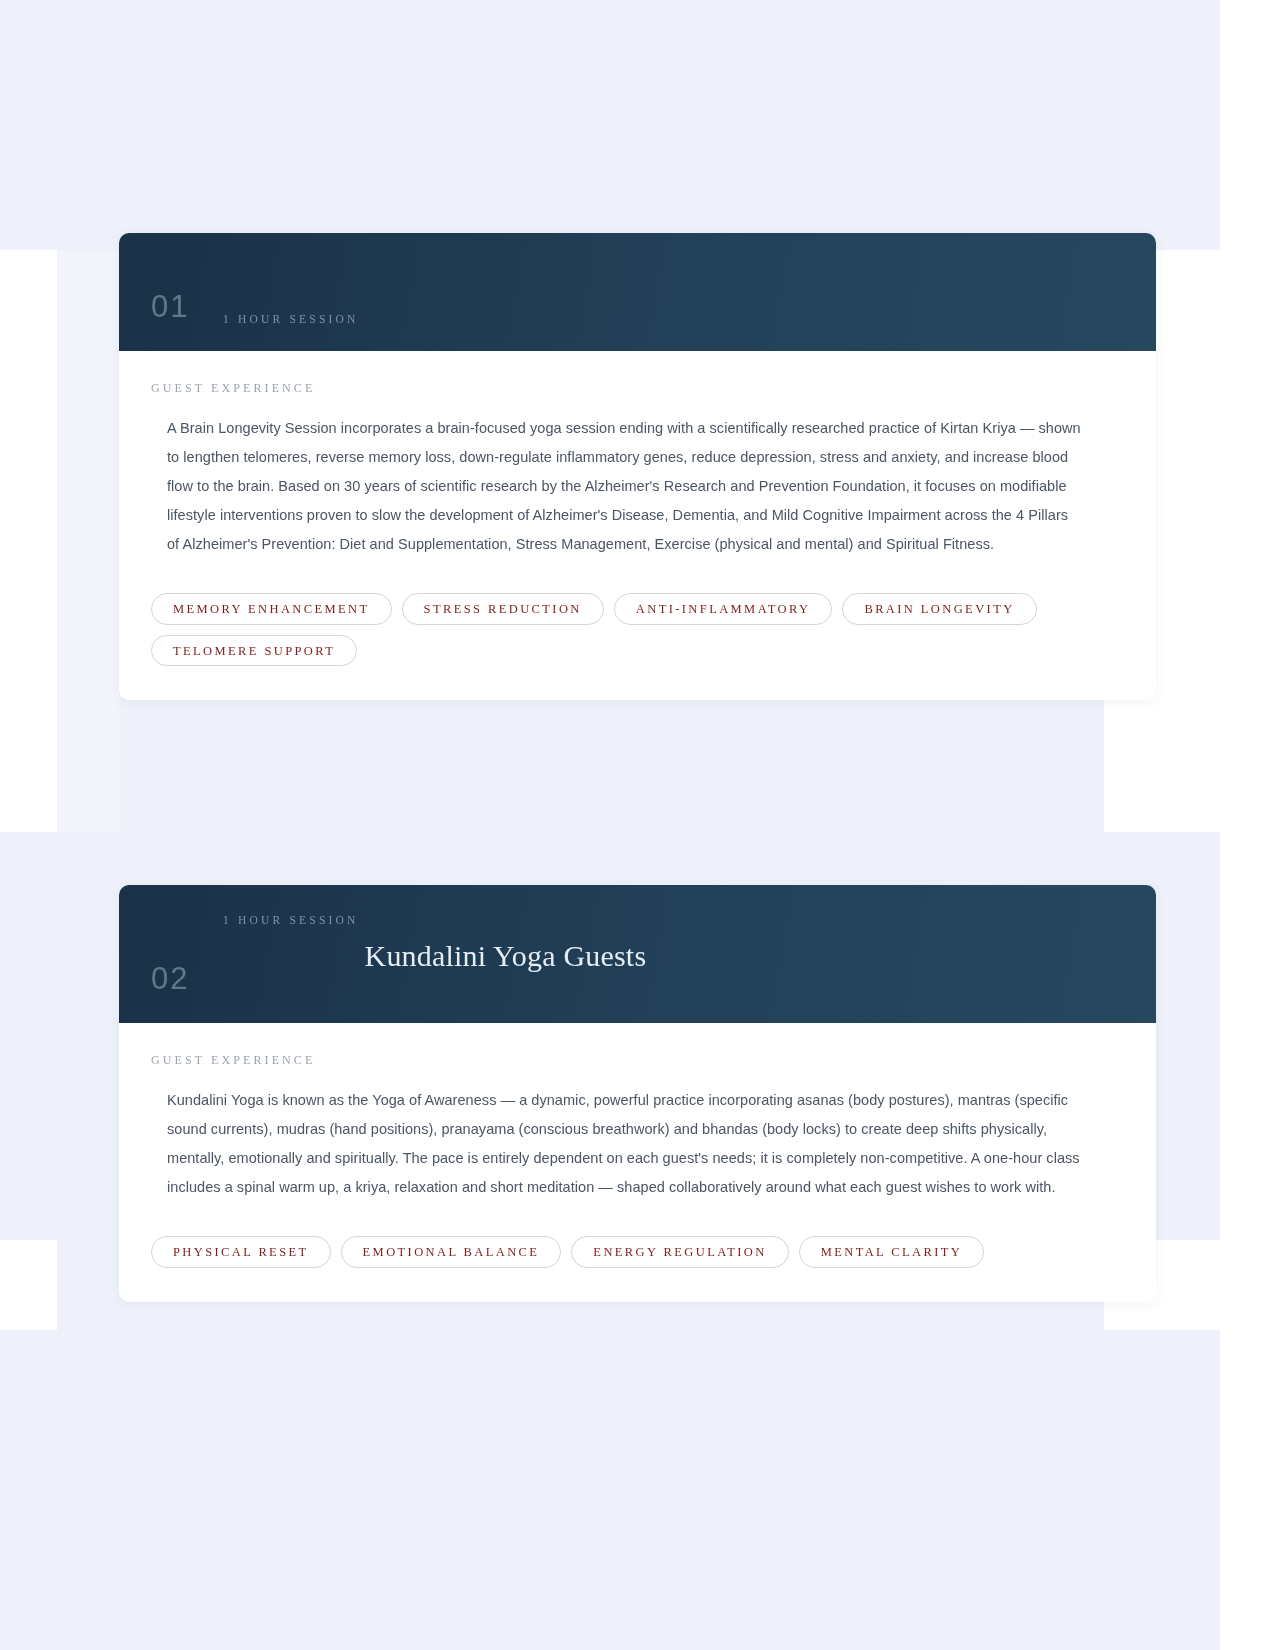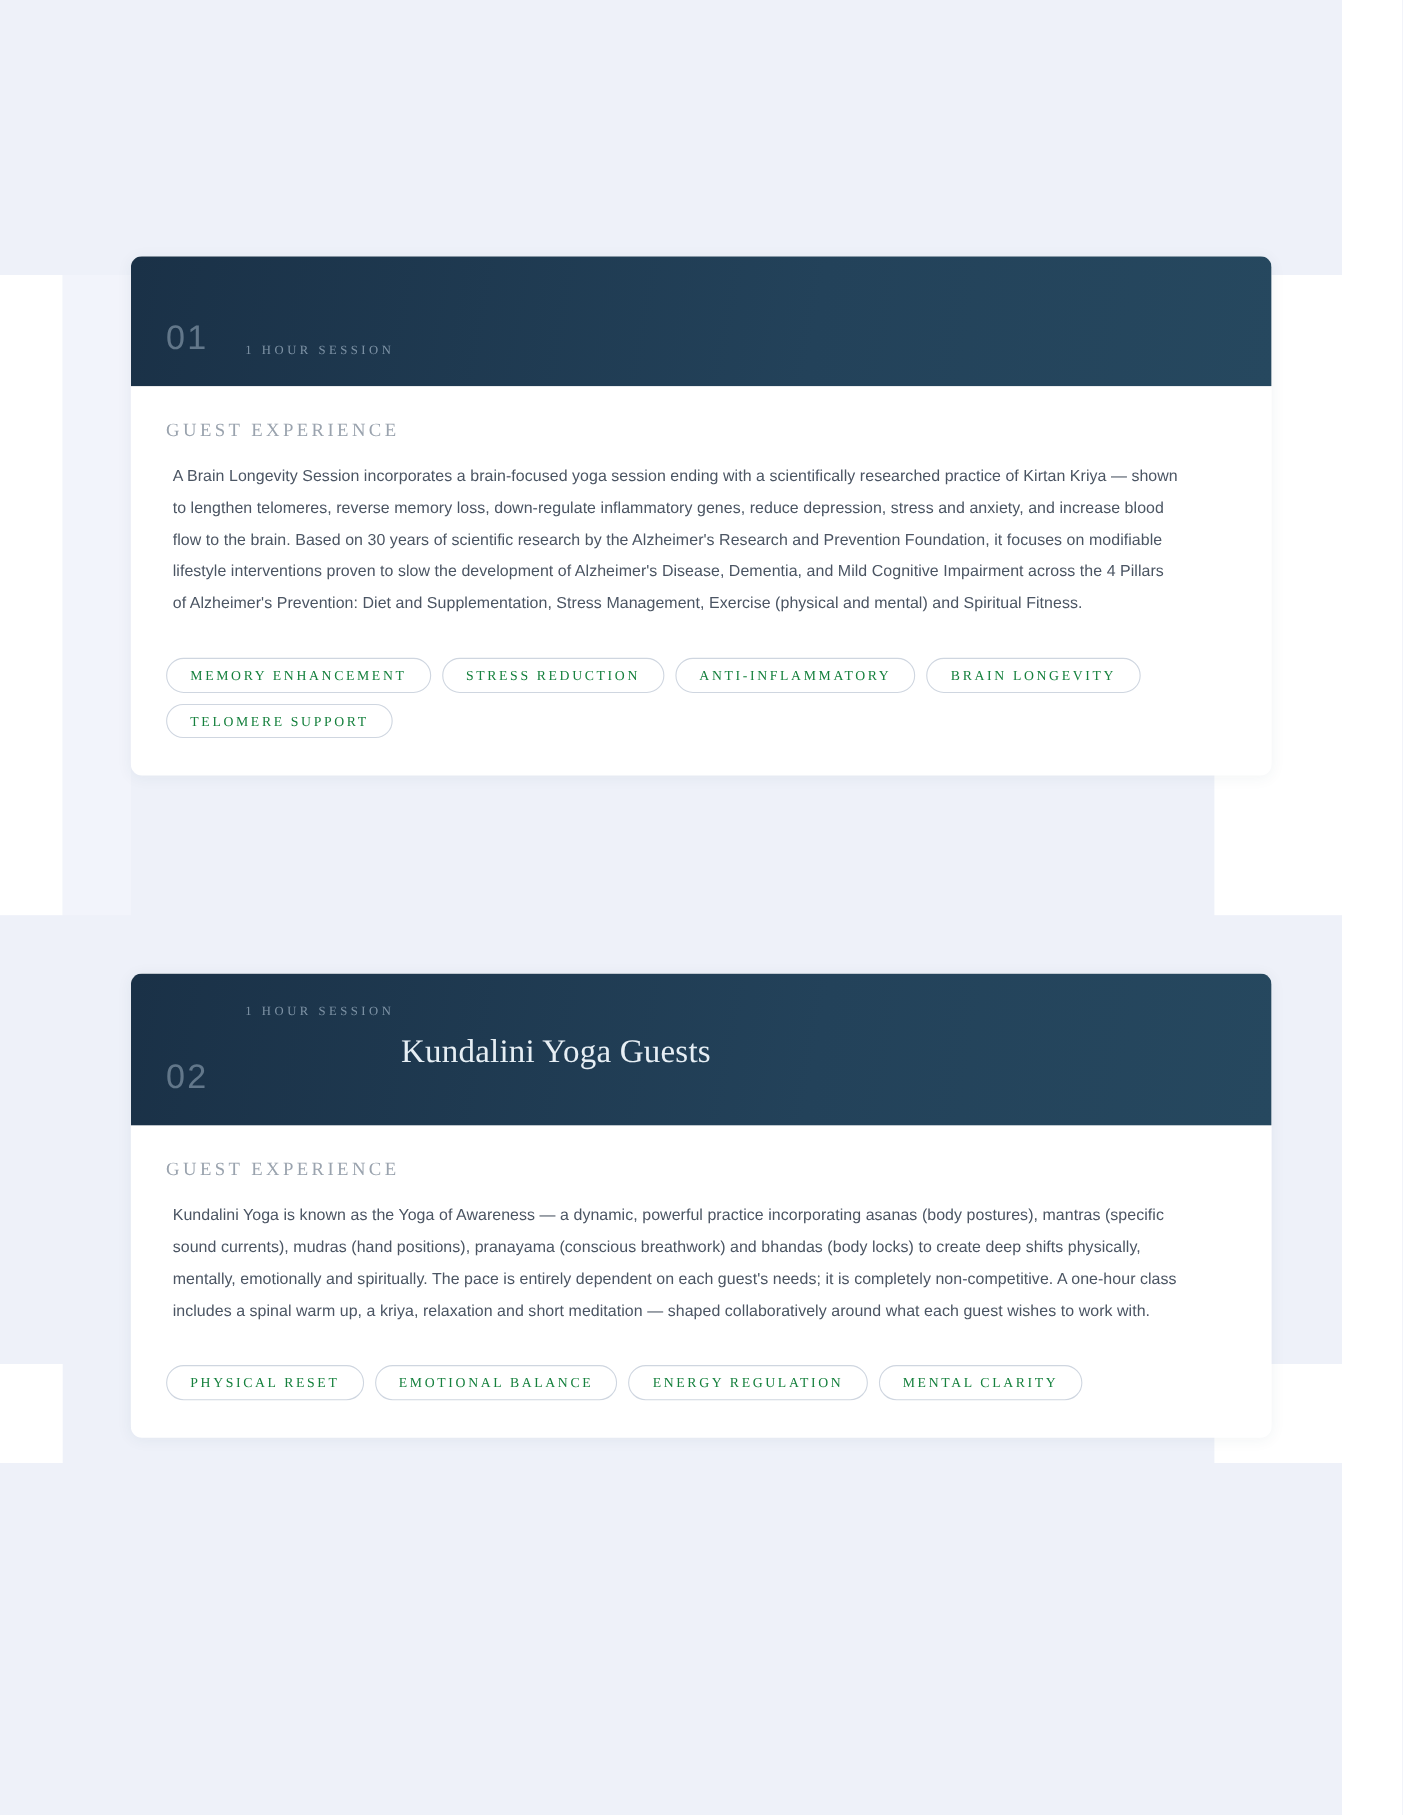--- a/index.html
+++ b/index.html
@@ -81,21 +81,21 @@
     font-weight: 400;
     color: #e6eef4;
     line-height: 1.08;
     letter-spacing: 0.2px;
   }
 
   .card-body { padding: 30px 32px 34px 32px; }
 
   .section-label {
     font-family: "Liberation Serif", serif;
-    font-size: 17px;
+    font-size: 12px;
     letter-spacing: 3.1px;
     text-transform: uppercase;
     color: #9aa3ae;
     margin-bottom: 18px;
   }
 
   .pull-quote {
     border-left: 3px solid #c8d2de;
     padding: 2px 0 2px 22px;
     margin: 0 0 26px 0;
@@ -105,37 +105,37 @@
     line-height: 1.72;
     color: #273241;
     max-width: 900px;
   }
 
   .body-copy {
     font-family: "Liberation Sans", sans-serif;
     font-size: 14.5px;
     line-height: 2.0;
     color: #4b5563;
-    margin: 6px;
+    margin: 16px;
     max-width: 915px;
     letter-spacing: 0.05px;
   }
 
   .tag-row {
     display: flex;
     flex-wrap: wrap;
     gap: 10px 10px;
     margin-top: 34px;
   }
   .tag-pill {
     font-family: "Liberation Serif", serif;
     font-size: 12.5px;
     letter-spacing: 2.4px;
     text-transform: uppercase;
-    color: #15803d;
+    color: #7f1d1d;
     border: 1px solid #cfd6e0;
     border-radius: 999px;
     padding: 9px 21px 8px 21px;
     line-height: 1;
     white-space: nowrap;
     background: #ffffff;
   }
 </style>
 </head>
 <body>

